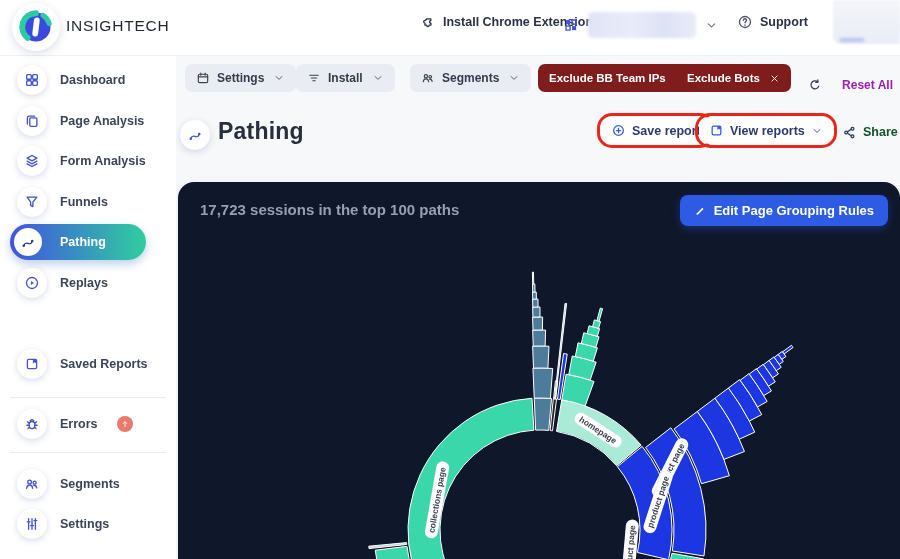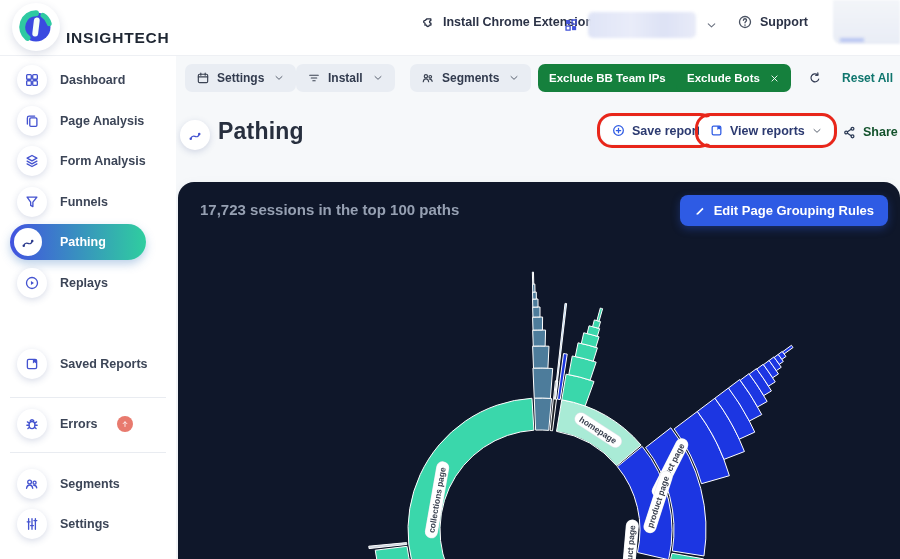--- a/index.html
+++ b/index.html
@@ -5,21 +5,21 @@
   * { margin:0; padding:0; box-sizing:border-box; }
   html,body { width:900px; height:559px; overflow:hidden; background:#fff;
     font-family:"Liberation Sans", sans-serif; color:#2b3246; }
   .icon svg { display:block; }
 
   
   .header { position:absolute; left:0; top:0; width:900px; height:56px; background:#fff;
     border-bottom:1px solid #eef0f4; z-index:30; }
   .logo-wrap { position:absolute; left:12px; top:3px; width:48px; height:48px; border-radius:50%;
     background:#fff; box-shadow:0 3px 8px rgba(60,80,130,.18); display:flex; align-items:center; justify-content:center; }
-  .brand { position:absolute; left:66px; top:17px; font-size:15.5px; font-weight:700; letter-spacing:.8px; color:#1f2733;margin-top:12px; }
+  .brand { position:absolute; left:66px; top:17px; font-size:15.5px; font-weight:400; letter-spacing:.8px; color:#1f2733; }
   .hdr-item { position:absolute; display:flex; align-items:center; gap:7px; font-size:12.5px; font-weight:700; color:#2b3246; }
   .hdr-install { left:420px; top:14px; }
   .hdr-account { left:563px; top:12px; gap:9px; }
   .blur-pill { width:108px; height:26px; border-radius:5px;
     background:linear-gradient(90deg,#dfe4f6,#e9ecf9 40%,#dde2f5 70%,#e8ebf8); filter:blur(1.5px); }
   .hdr-support { left:737px; top:14px; }
   .avatar-blur { position:absolute; left:833px; top:0; width:67px; height:44px; border-radius:0 0 0 8px;
     background:linear-gradient(180deg,#f3f5f9,#e9edf6); filter:blur(1px); }
   .avatar-dash { position:absolute; left:840px; top:38px; width:24px; height:4px; background:#b9c6f2; filter:blur(1.5px); }
 
@@ -36,23 +36,23 @@
   .nav-divider { position:absolute; left:10px; width:156px; height:1px; background:#e9ecf1; }
   .err-badge { position:absolute; left:117px; top:12px; width:16px; height:16px; border-radius:50%;
     background:#e87a6e; color:#fff; display:flex; align-items:center; justify-content:center; }
 
   
   .main { position:absolute; left:176px; top:56px; width:724px; height:503px; background:#f6f8fa; }
   .tbtn { position:absolute; top:8px; height:28px; display:flex; align-items:center; gap:7px; padding:0 11px;
     background:#e9edf3; border-radius:7px; font-size:12px; font-weight:700; color:#323b4e; cursor:pointer; }
   .tbtn .chev { color:#5a6270; margin-left:2px; }
   .chip { position:absolute; top:8px; height:28px; display:flex; align-items:center; gap:9px; padding:0 11px;
-    background:#15803d; border-radius:7px; font-size:11.5px; font-weight:700; color:#fff; cursor:pointer;justify-content:flex-end; }
-  .reset { position:absolute; top:8px; right:7px; height:28px; display:flex; align-items:center; gap:20px;
-    font-size:12px; font-weight:700; color:#0f766e; cursor:pointer; }
+    background:#7f1d1d; border-radius:7px; font-size:11.5px; font-weight:700; color:#fff; cursor:pointer;justify-content:flex-end; }
+  .reset { position:absolute; top:8px; right:7px; height:28px; display:flex; align-items:flex-end; gap:20px;
+    font-size:12px; font-weight:700; color:#a21caf; cursor:pointer; }
 
   .title-circle { position:absolute; left:4px; top:64px; width:30px; height:30px; border-radius:50%; background:#fff;
     box-shadow:0 2px 7px rgba(60,80,140,.20); display:flex; align-items:center; justify-content:center; color:#4453d0; }
   .page-title { position:absolute; left:42px; top:62px; font-size:23px; font-weight:800; color:#272f3e; letter-spacing:.2px; }
   .annot { position:absolute; top:57px; border:3px solid #e8261a; border-radius:15px; padding:1px; background:transparent; }
   .annot-save { left:421px; }
   .annot-view { left:519px; }
   .pillbtn { height:27px; display:flex; align-items:center; gap:6px; padding:0 10px; background:#fff;
     border-radius:10px; font-size:12.5px; font-weight:700; color:#2c3a70; cursor:pointer; }
   .share { position:absolute; left:666px; top:64px; height:24px; display:flex; align-items:center; gap:6px;

